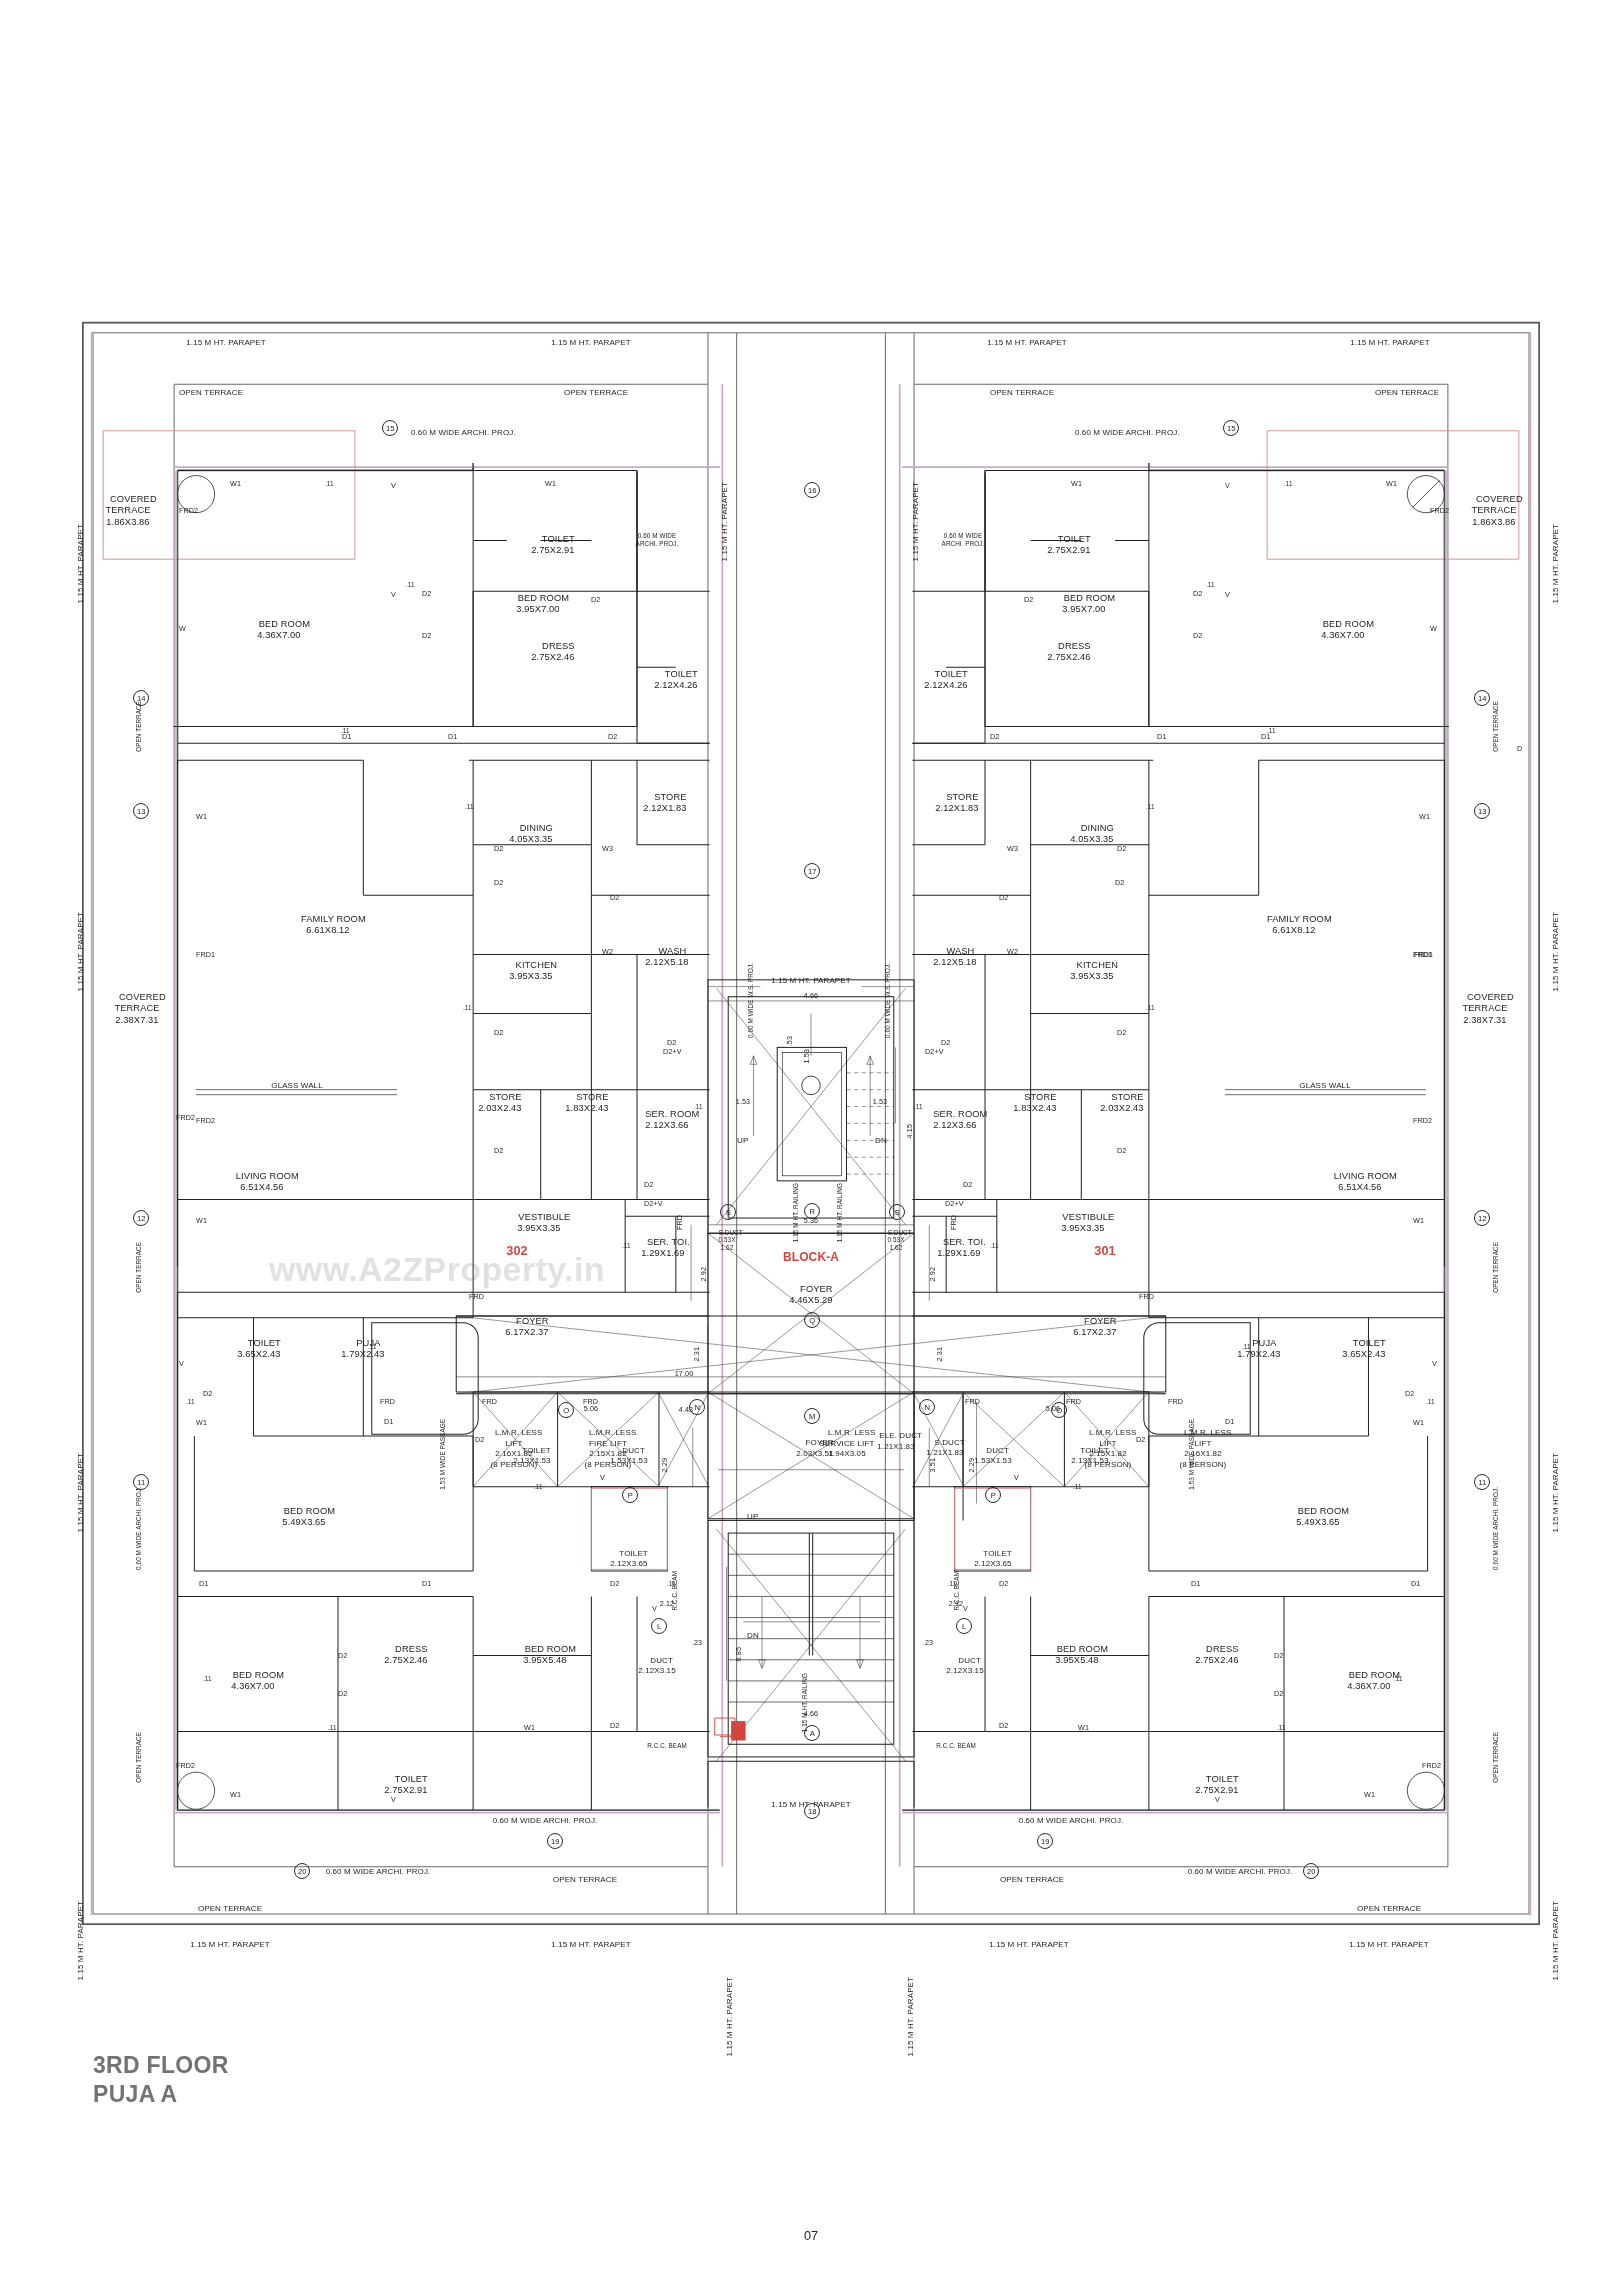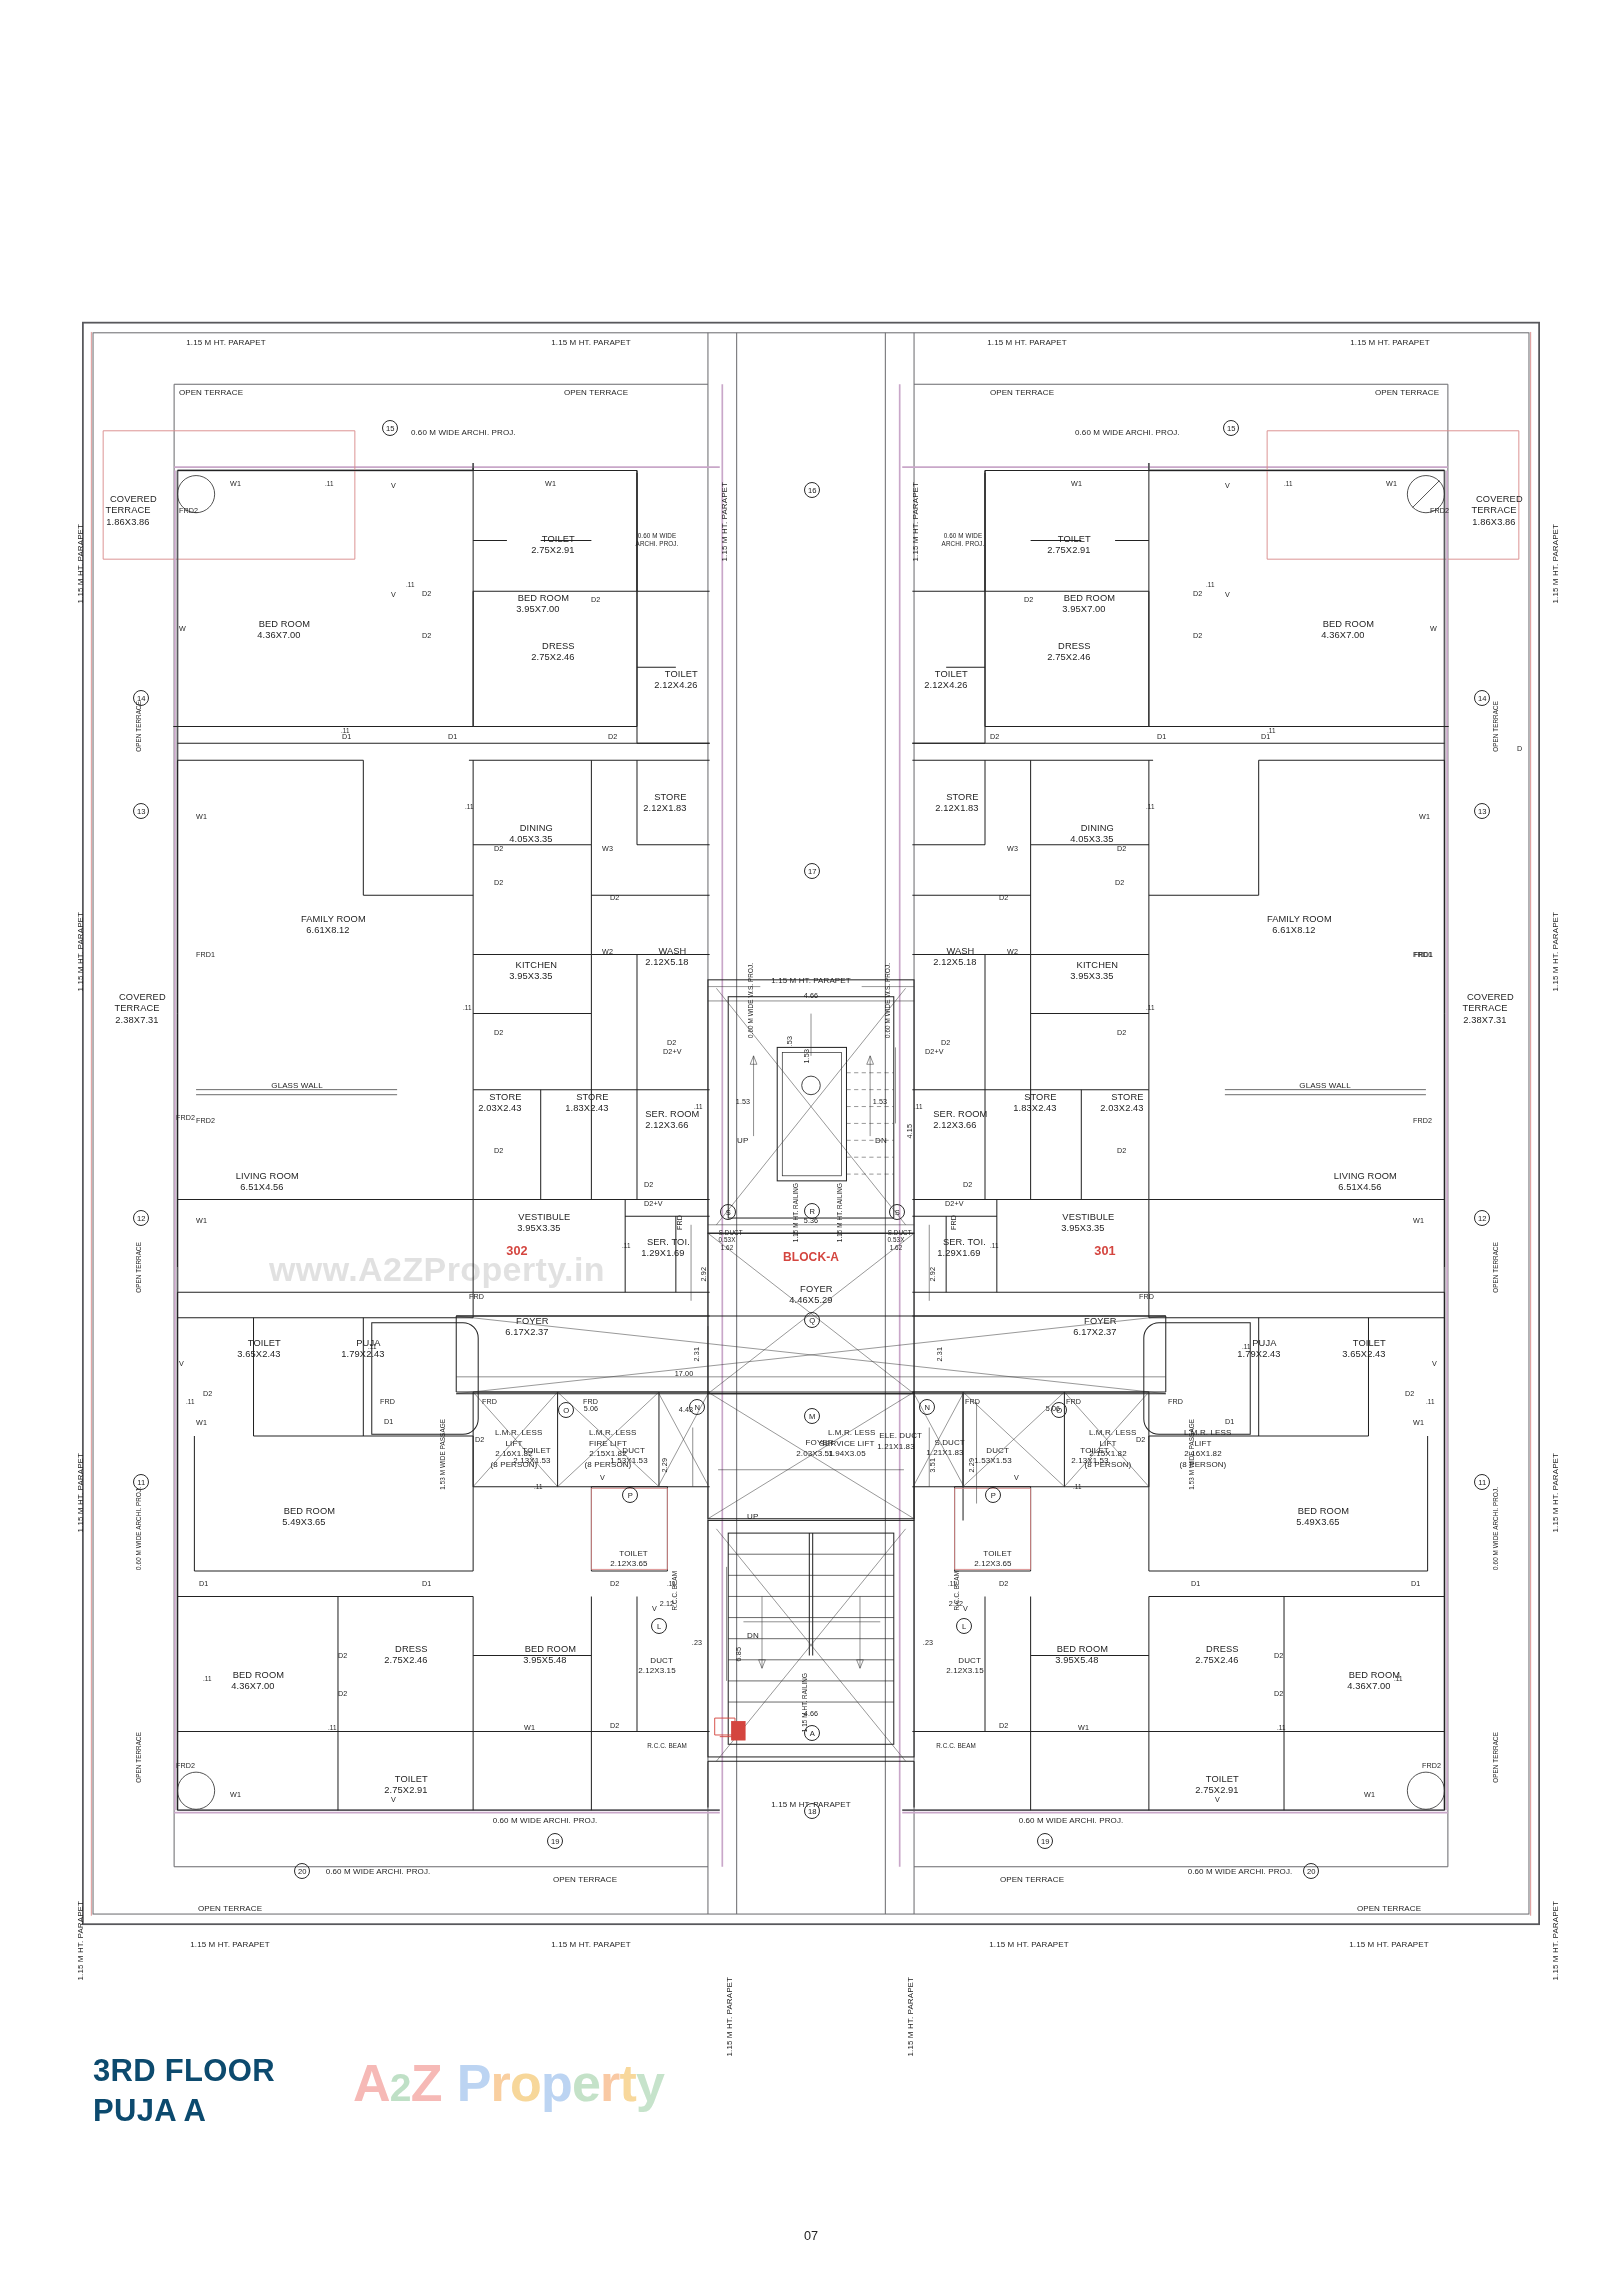--- a/index.html
+++ b/index.html
@@ -6,21 +6,21 @@
   body{width:1622px;height:2295px;position:relative;font-family:"Liberation Sans",sans-serif;color:#1a1a1a;}
   #sheet{position:absolute;inset:0;overflow:hidden;background:#fff;}
   svg.plan{position:absolute;left:0;top:0;width:1622px;height:2295px;}
   .lbl{position:absolute;font-size:9.3px;line-height:1.22;letter-spacing:0.1px;white-space:pre;color:#1d1d1d;}
   .lbl.c{text-align:center;transform:translateX(-50%);}
   .lbl.sm{font-size:8px;}
   .lbl.xs{font-size:7.2px;}
   .lbl.tiny{font-size:6.3px;}
   .vert{transform-origin:0 0;}
   .red{color:#d4453f;}
-  .title{position:absolute;font-weight:bold;font-size:31px;letter-spacing:0.3px;color:#0c4a6e;line-height:1.28;}
+  .title{position:absolute;font-weight:bold;font-size:23px;letter-spacing:0.3px;color:#737373;line-height:1.28;}
   .pageno{position:absolute;font-size:12.7px;color:#222;left:50%;transform:translateX(-50%);}
   .wm{position:absolute;font-weight:bold;pointer-events:none;user-select:none;}
   .wm-main{font-size:52px;letter-spacing:-0.8px;}
   .wm-a{color:#f6b9b6;}.wm-2{color:#bfe0c6;font-size:39px;}
   .wm-z{color:#f6b9b6;}.wm-p{color:#bcd4f2;}
   .wm-r{color:#f9cfa0;}.wm-o{color:#f7d79a;}
   .wm-pp{color:#bcd4f2;}.wm-e{color:#c4e2c8;}
   .wm-rr{color:#f9c9a4;}.wm-t{color:#f8d89c;}
   .wm-y{color:#c6e3cb;}
   .wm-url{position:absolute;font-size:34px;font-weight:bold;color:#d8d8d8;opacity:.75;letter-spacing:0.4px;}
@@ -736,20 +736,17 @@
   <div class="circ" style="left:985px;top:1487px;width:14.4px;height:14.4px;">P</div>
   <div class="circ" style="left:651px;top:1618px;width:14.4px;height:14.4px;">L</div>
   <div class="circ" style="left:956px;top:1618px;width:14.4px;height:14.4px;">L</div>
   <div class="circ" style="left:720px;top:1204px;width:14.4px;height:14.4px;">S</div>
   <div class="circ" style="left:889px;top:1204px;width:14.4px;height:14.4px;">S</div>
 
   <div class="title" style="left:93px;top:2051px;">
     <span>3RD FLOOR</span><br><span>PUJA A</span>
   </div>
 
-  <div class="wm wm-main" style="left:353px;top:2053px;">
-    <span class="wm-a">A</span><span class="wm-2">2</span><span class="wm-z">Z</span><span style="display:inline-block;width:15px;"></span><span class="wm-p">P</span><span class="wm-r">r</span><span class="wm-o">o</span><span class="wm-pp">p</span><span class="wm-e">e</span><span class="wm-rr">r</span><span class="wm-t">t</span><span class="wm-y">y</span>
-  </div>
 
   <div class="pageno" style="top:2229px;">07</div>
 
 </div>
 
 
 </body></html>

